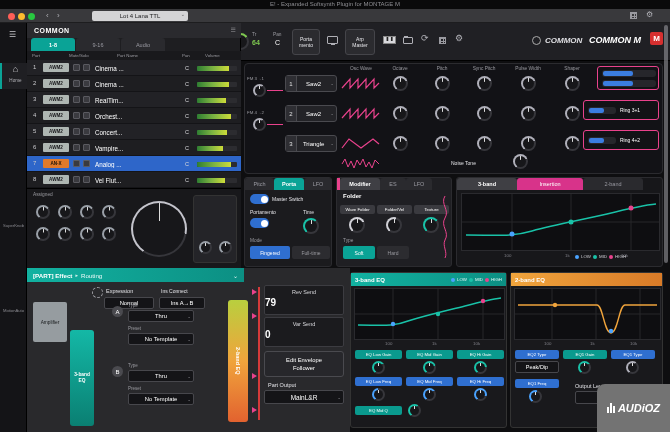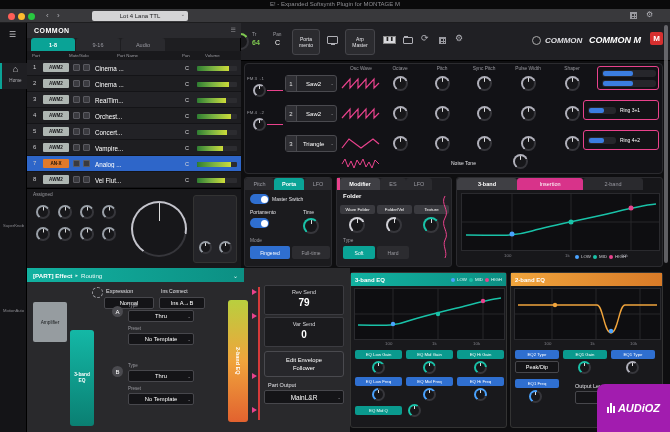--- a/index.html
+++ b/index.html
@@ -52,21 +52,21 @@
 .pline{position:absolute;height:1px;background:#e9428c}
 
 .lb{position:absolute;color:#9a9aa0;font-size:4.8px;white-space:nowrap}
 .lbw{position:absolute;color:#e2e2e6;font-size:5.5px;white-space:nowrap}
 .tick{position:absolute;font-size:4.4px;color:#808088}
 .ldot{width:4px;height:4px;border-radius:50%;display:inline-block}
 .legend{position:absolute;display:flex;align-items:center;gap:2px;font-size:4.4px;color:#cfcfd4}
 
 .sendbox{position:absolute;width:80px;height:30px;background:#1b1b1e;border:1px solid #3c3c41;border-radius:2px}
 .slab{position:absolute;top:3px;width:100%;text-align:center;font-size:5.5px;color:#d8d8dc}
-.sval{position:absolute;top:11px;width:100%;text-align:center;font-size:10px;font-weight:bold;color:#fff}
+.sval{position:absolute;top:11px;width:100%;font-size:10px;font-weight:bold;color:#fff}
 .slot{position:absolute;width:11px;height:11px;border-radius:50%;background:#4a4a4f;color:#fff;font-size:6px;display:flex;align-items:center;justify-content:center}
 .tri{position:absolute;width:0;height:0;border-left:5px solid #e9428c;border-top:3px solid transparent;border-bottom:3px solid transparent}
 
 .gridicon{position:absolute;width:7px;height:7px;border:1px solid #9a9aa0;background:linear-gradient(#9a9aa0 1px,transparent 1px),linear-gradient(90deg,#9a9aa0 1px,transparent 1px);background-size:3px 3px}
 .monitoricon{position:absolute;width:11px;height:8px;border:1px solid #b0b0b6;border-radius:1px}
 .monitoricon::after{content:"";position:absolute;left:3px;bottom:-2px;width:4px;height:1px;background:#b0b0b6}
 .foldericon{position:absolute;width:10px;height:7px;border:1px solid #b0b0b6;border-radius:1px}
 .foldericon::before{content:"";position:absolute;left:0;top:-2px;width:4px;height:2px;background:#b0b0b6}
 .kbdicon{position:absolute;width:13px;height:8px;background:#d8d8dc;border:1px solid #888;background-image:linear-gradient(90deg,transparent 3px,#222 3px,#222 4px);background-size:4.3px 60%;background-repeat:repeat-x}
 .hbtn{position:absolute;width:28px;height:26px;background:#2b2b2f;border:1px solid #45454a;border-radius:3px;display:flex;flex-direction:column;align-items:center;justify-content:center;line-height:1.2}
@@ -617,21 +617,21 @@
   <div class="chip blue" style="left:4px;top:106px;width:44px">
       <span>EQ1 Freq</span>
     </div>
   <div class="knob" style="left:18px;top:117px;--s:13px;--arc:#4aa3ff;--fill:45%"></div>
   <span class="lbw" style="left:64px;top:110px">Output Level</span>
   <div class="vbox" style="left:64px;top:118px;width:72px;height:13px;font-size:6.5px;font-weight:bold">
       <span>+0.0dB</span>
     </div>
 </div>
 
-<div class="ab ctr" style="left:597px;top:384px;width:73px;height:48px;background:#a21caf;border-radius:8px 0 0 0;gap:3px">
+<div class="ab ctr" style="left:597px;top:384px;width:73px;height:48px;background:#737373;border-radius:8px 0 0 0;gap:3px">
   <span style="display:inline-flex;align-items:flex-end;gap:1px">
     <i style="display:block;width:2px;height:6px;background:#fff"></i>
     <i style="display:block;width:2px;height:10px;background:#fff"></i>
     <i style="display:block;width:2px;height:7px;background:#fff"></i>
   </span>
   <span style="font-size:11px;font-weight:bold;font-style:italic;color:#fff">AUDiOZ</span>
 </div>
 
 <div class="ab" style="left:664px;top:25px;width:4px;height:238px;background:rgba(160,160,165,.55);border-radius:2px"></div>
 

